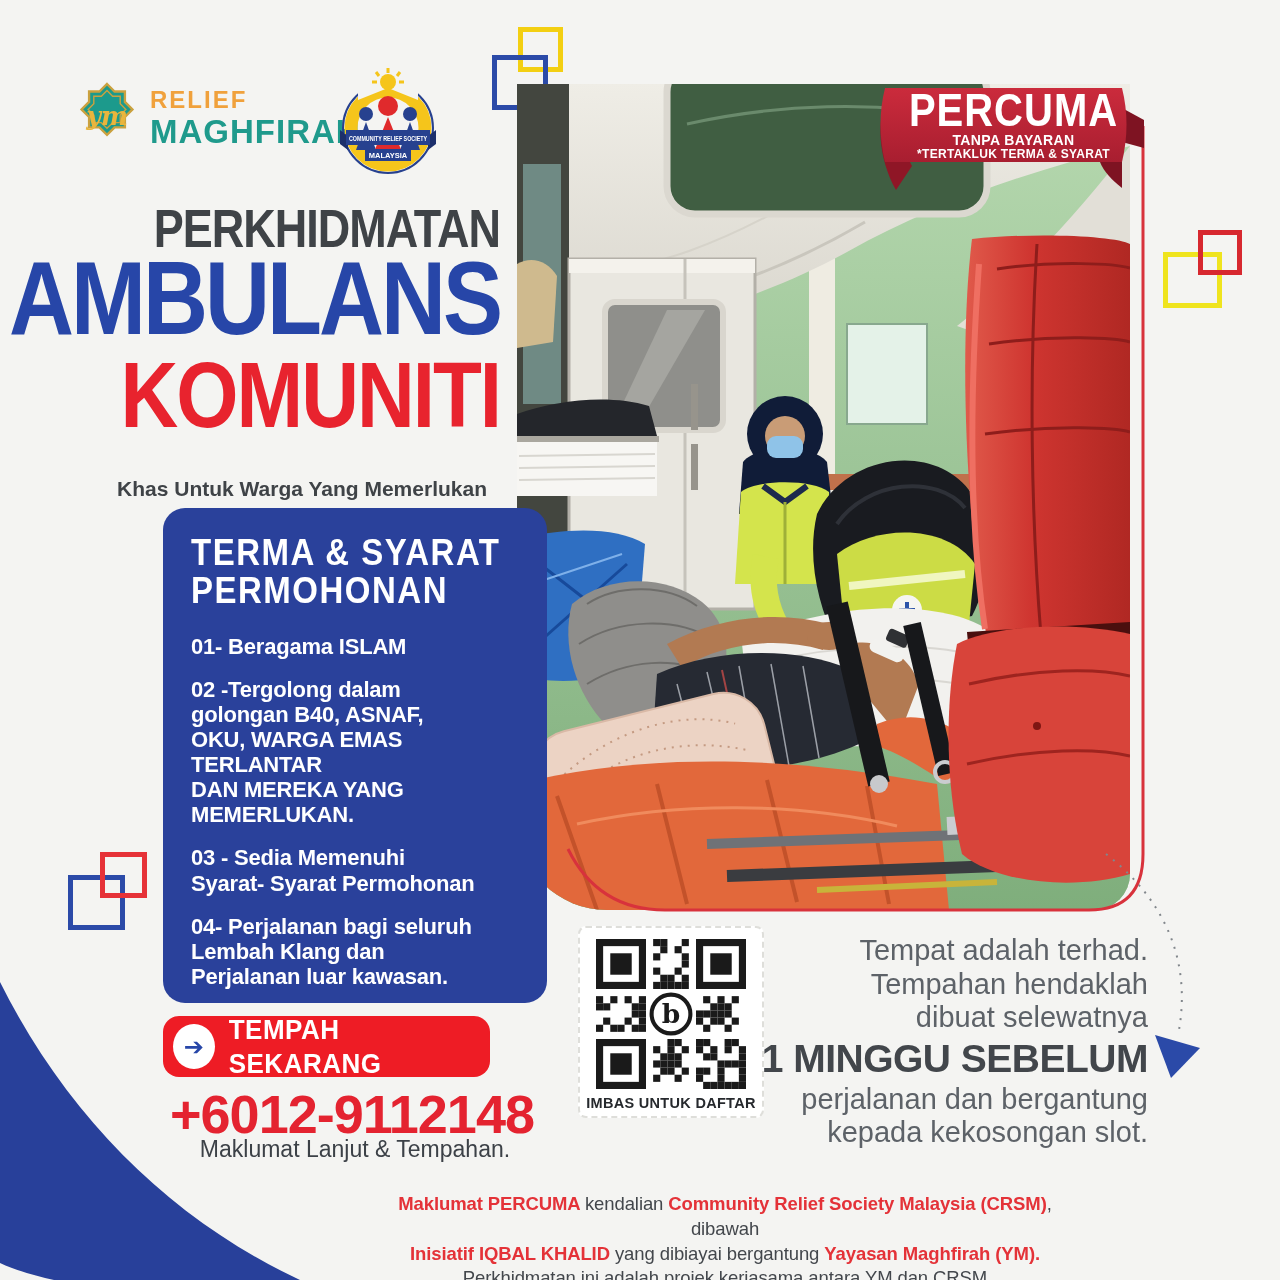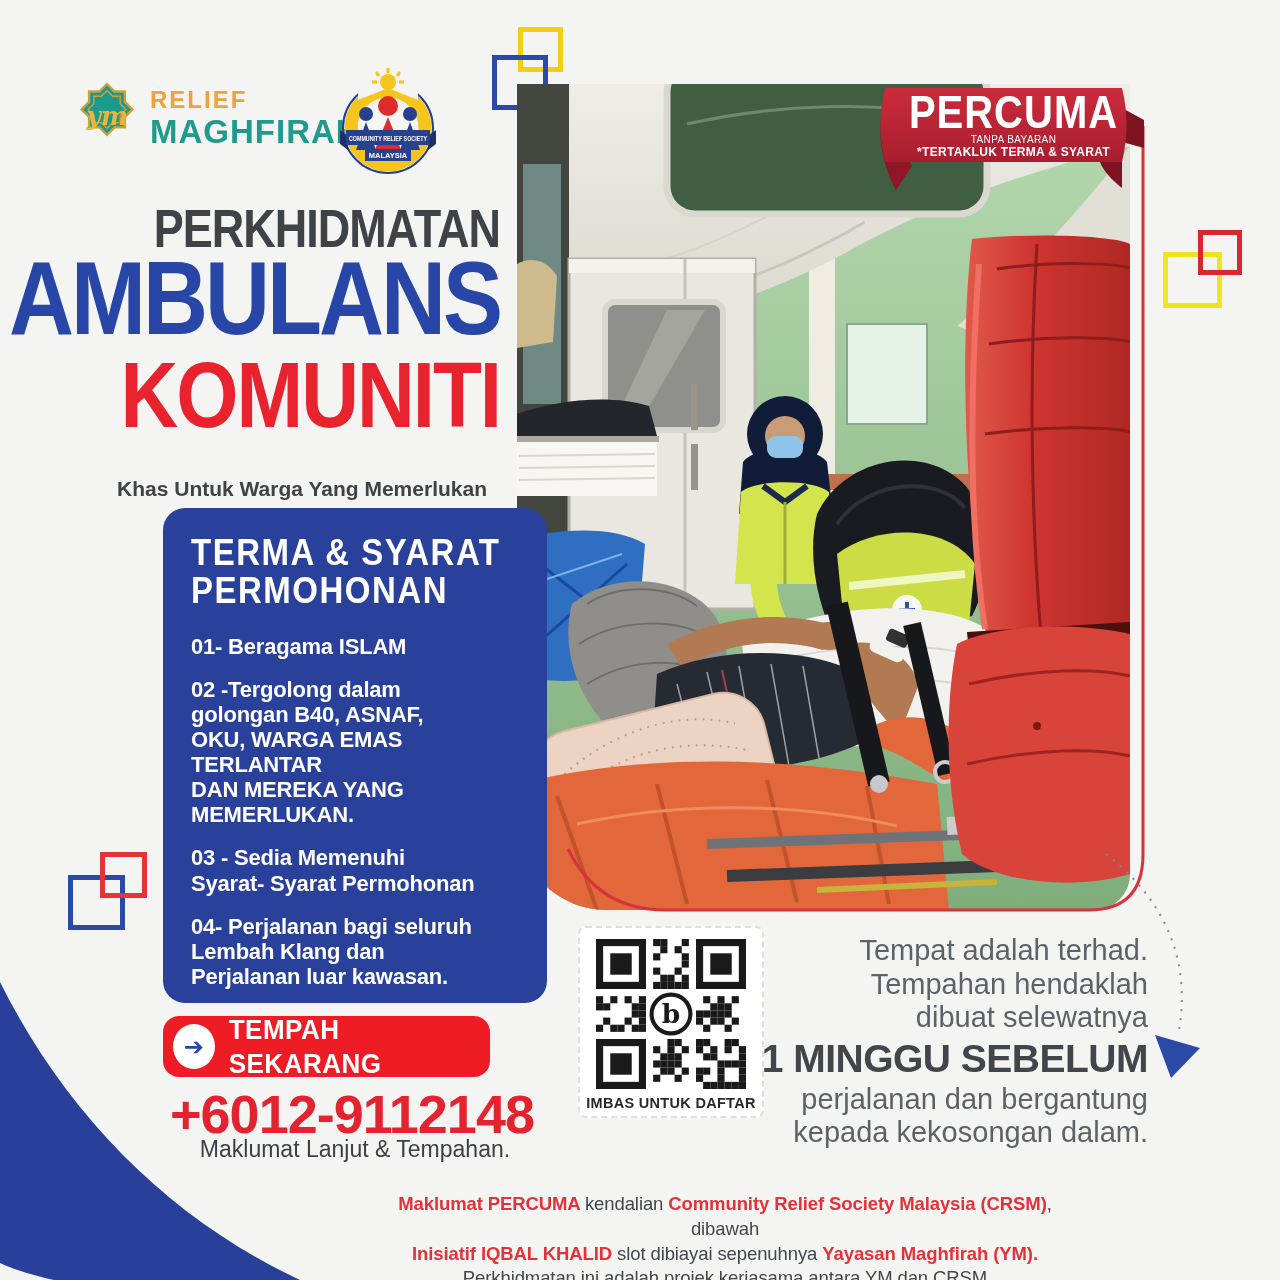--- a/index.html
+++ b/index.html
@@ -34,21 +34,21 @@
   #photo{left:517px;top:84px;width:613px;height:826px;border-radius:0 0 36px 90px;overflow:hidden;z-index:2;background:#9cc497;}
 
   
   #overlay-lines{left:0;top:0;width:1280px;height:1280px;z-index:3;pointer-events:none;}
 
   
   #ribbon{left:868px;top:84px;width:290px;height:130px;z-index:5;}
   #ribbon-band-text{position:absolute;left:27px;top:4px;width:237px;height:74px;display:flex;flex-direction:column;
       align-items:center;justify-content:center;color:#fff;line-height:1;}
   #ribbon-title{font-size:40px;font-weight:bold;letter-spacing:1px;transform:scaleY(1.15);}
-  #ribbon-sub1{font-size:10px;font-weight:normal;margin-top:3px;letter-spacing:.4px;}
+  #ribbon-sub1{font-size:14px;font-weight:bold;margin-top:3px;letter-spacing:.4px;}
   #ribbon-sub2{font-size:12px;font-weight:bold;margin-top:1px;letter-spacing:.3px;}
 
   
   #terms{left:163px;top:508px;width:384px;height:495px;background:#2a419b;border-radius:22px;z-index:4;
          box-sizing:border-box;padding:26px 32px 20px 28px;color:#fff;}
   #terms-heading{font-size:33px;font-weight:bold;letter-spacing:1.5px;line-height:1.06;white-space:pre-line;transform:scaleY(1.1);transform-origin:0 0;}
   .term-item{font-size:22px;font-weight:bold;line-height:1.14;margin-top:18px;white-space:pre-line;letter-spacing:-0.2px;}
   #terms-items .term-item:first-child{margin-top:30px;}
 
   
@@ -457,22 +457,22 @@
       </svg>
     <div id="qr-caption">IMBAS UNTUK DAFTAR</div>
   </div>
 
   <div class="abs" id="notice">
     <div class="notice-gray">Tempat adalah terhad.
 Tempahan hendaklah
 dibuat selewatnya</div>
     <div id="notice-highlight">1 MINGGU SEBELUM</div>
     <div class="notice-gray">perjalanan dan bergantung
-kepada kekosongan dalam.</div>
+kepada kekosongan slot.</div>
   </div>
 
   <div class="abs" id="footer">
       <div><span class="seg-red">Maklumat PERCUMA </span><span class="seg-dark">kendalian </span><span class="seg-red">Community Relief Society Malaysia (CRSM)</span><span class="seg-dark">, dibawah</span></div>
-      <div><span class="seg-red">Inisiatif IQBAL KHALID </span><span class="seg-dark">slot dibiayai sepenuhnya </span><span class="seg-red">Yayasan Maghfirah (YM).</span></div>
+      <div><span class="seg-red">Inisiatif IQBAL KHALID </span><span class="seg-dark">yang dibiayai bergantung </span><span class="seg-red">Yayasan Maghfirah (YM).</span></div>
       <div><span class="seg-dark">Perkhidmatan ini adalah projek kerjasama antara YM dan CRSM</span></div>
     </div>
 
 </div>
 
 </body></html>

